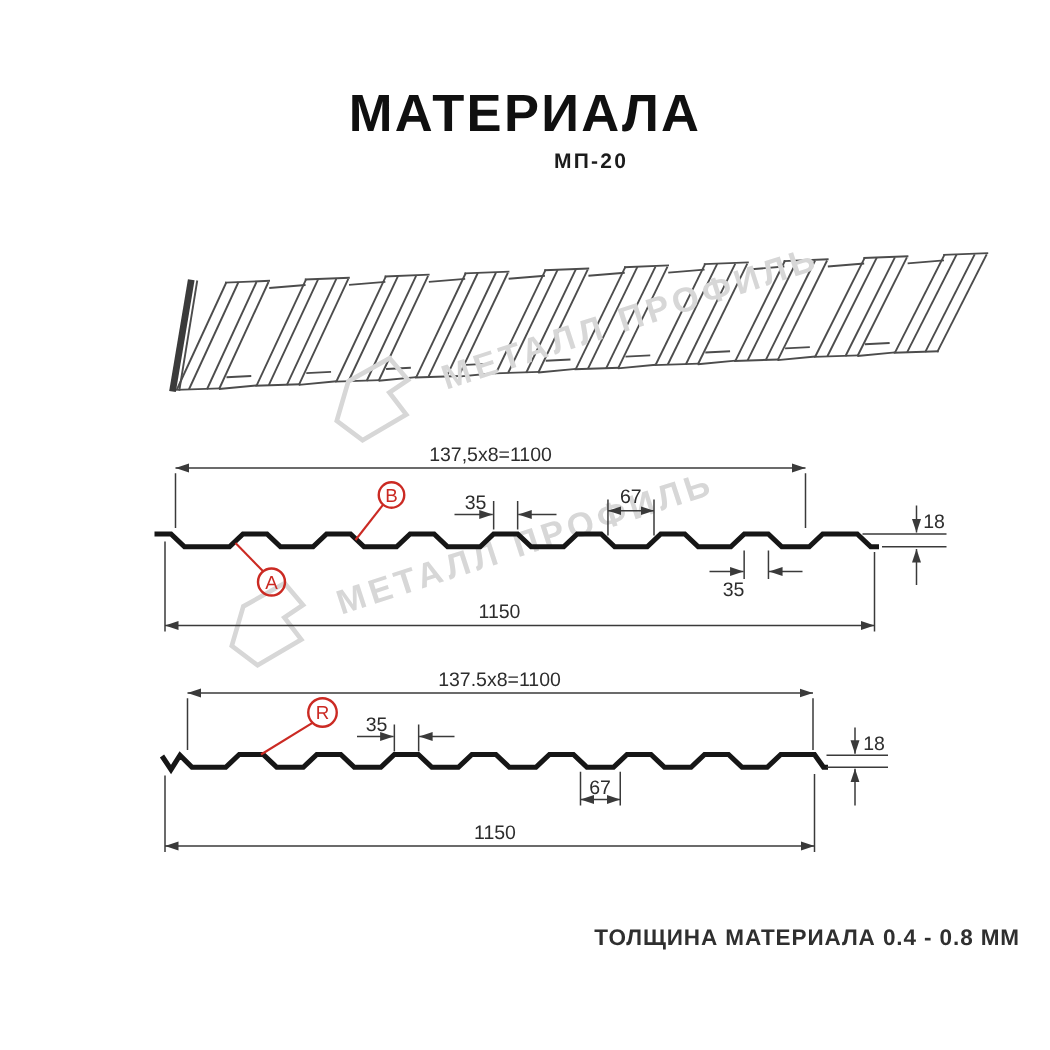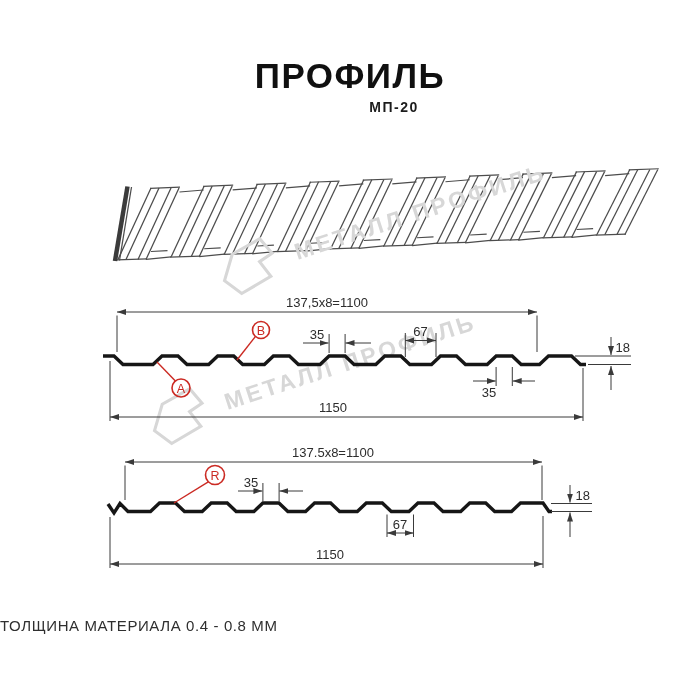--- a/index.html
+++ b/index.html
@@ -5,22 +5,22 @@
   :root{
     --line:#161616; --dim:#3a3a3a; --accent:#cb2a23; --wm:#d7d7d7; --bg:#ffffff;
   }
   html,body{margin:0;padding:0;background:#fff;}
   .page{position:relative;width:700px;height:700px;background:var(--bg);overflow:hidden;
         font-family:"Liberation Sans",sans-serif;}
   .title{position:absolute;top:56px;left:0;width:700px;text-align:center;z-index:4;
          font-size:35px;font-weight:700;letter-spacing:1.5px;color:#101010;}
   .subtitle{position:absolute;top:99px;left:0;width:700px;text-align:center;z-index:4;
          font-size:14px;font-weight:700;letter-spacing:1.5px;color:#1c1c1c;padding-left:44px;}
-  .footer{position:absolute;top:617px;left:0;width:680px;text-align:left;z-index:4;
-         font-size:15px;font-weight:400;letter-spacing:0.6px;color:#2f2f2f;}
+  .footer{position:absolute;top:617px;left:0;width:680px;text-align:right;z-index:4;
+         font-size:15px;font-weight:700;letter-spacing:0.6px;color:#2f2f2f;}
   svg.layer{position:absolute;left:0;top:0;}
   #sheet{z-index:1;}
   #front{z-index:3;}
   .wm{position:absolute;z-index:2;display:flex;align-items:center;gap:14px;
       color:var(--wm);font-weight:700;font-size:23px;letter-spacing:3px;white-space:nowrap;
       transform:rotate(-18deg);transform-origin:0 50%;}
   .wm1{left:219px;top:250px;}
   .wm2{left:149px;top:400px;}
   .pline{stroke:var(--line);stroke-width:3.4;fill:none;stroke-linejoin:miter;}
   .dim line{stroke:var(--dim);stroke-width:1;fill:none;}
@@ -28,21 +28,21 @@
   .redc{stroke:var(--accent);stroke-width:1.6;fill:none;}
   .redl{stroke:var(--accent);stroke-width:1.4;}
   .redt{font-family:"Liberation Sans",sans-serif;font-size:12.5px;fill:var(--accent);}
   #arr path{fill:var(--dim);}
 </style>
 </head>
 <body>
 
 <div class="page">
 
-  <div class="title">ПРОФИЛЬ</div>
+  <div class="title">МАТЕРИАЛА</div>
   <div class="subtitle">МП-20</div>
 
   <svg id="sheet" class="layer" width="700" height="700" viewBox="0 0 700 700">
     <g id="sheet-lines" stroke="#4c4c4c" fill="none">
         <line x1="118" y1="259.5" x2="151" y2="188" stroke-width="1.25"></line>
         <line x1="126" y1="259.5" x2="159" y2="188" stroke-width="1.25"></line>
         <line x1="138" y1="259.5" x2="171" y2="188" stroke-width="1.25"></line>
         <line x1="146" y1="259.5" x2="179" y2="188" stroke-width="1.25"></line>
         <line x1="150" y1="188.4" x2="180" y2="187.2" stroke-width="1.25"></line>
         <line x1="117" y1="259.9" x2="147" y2="258.9" stroke-width="1.25"></line>

